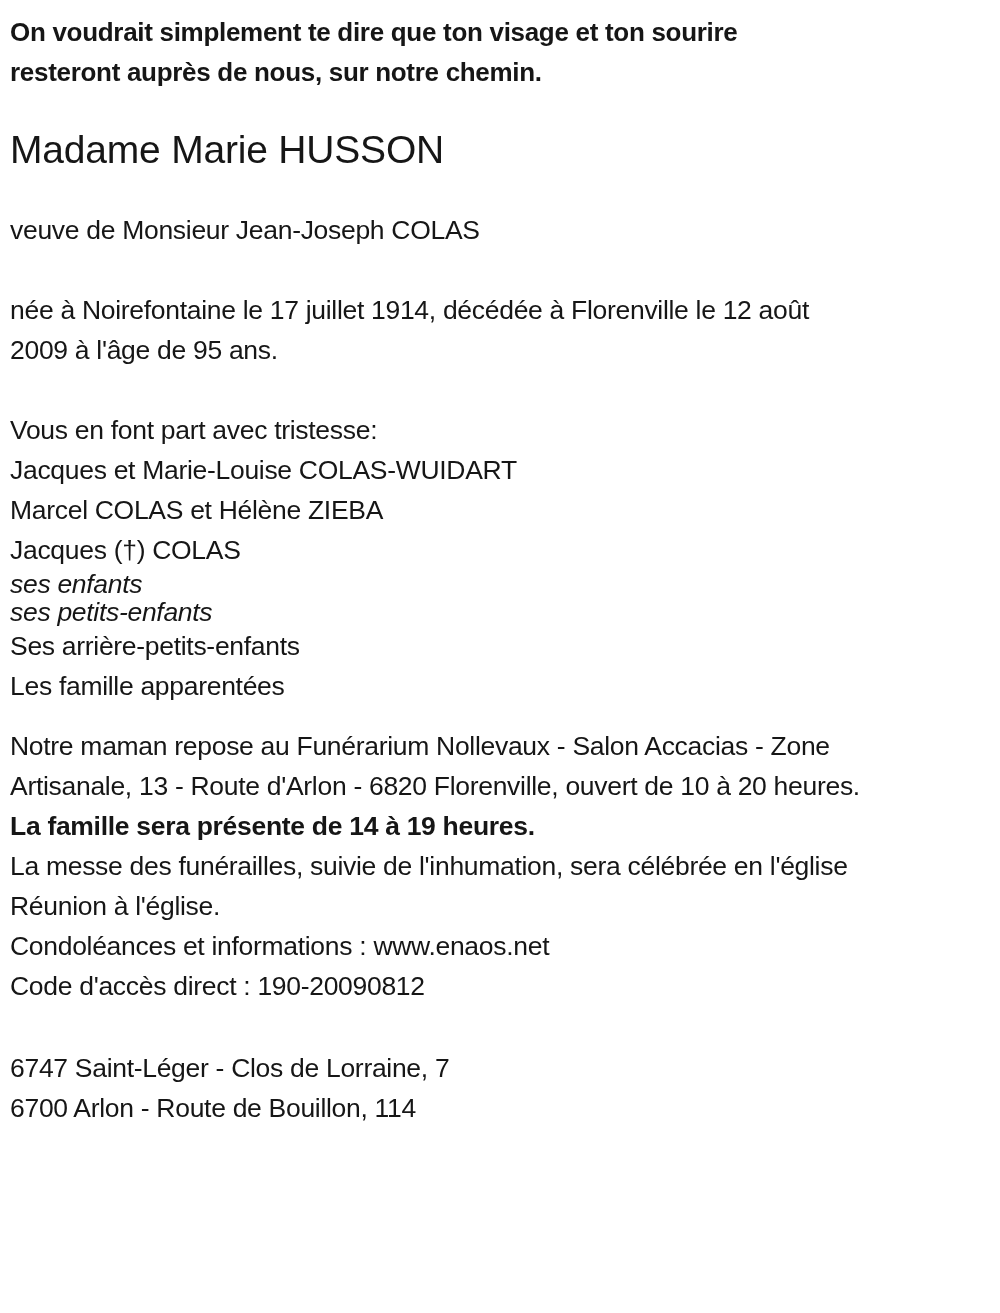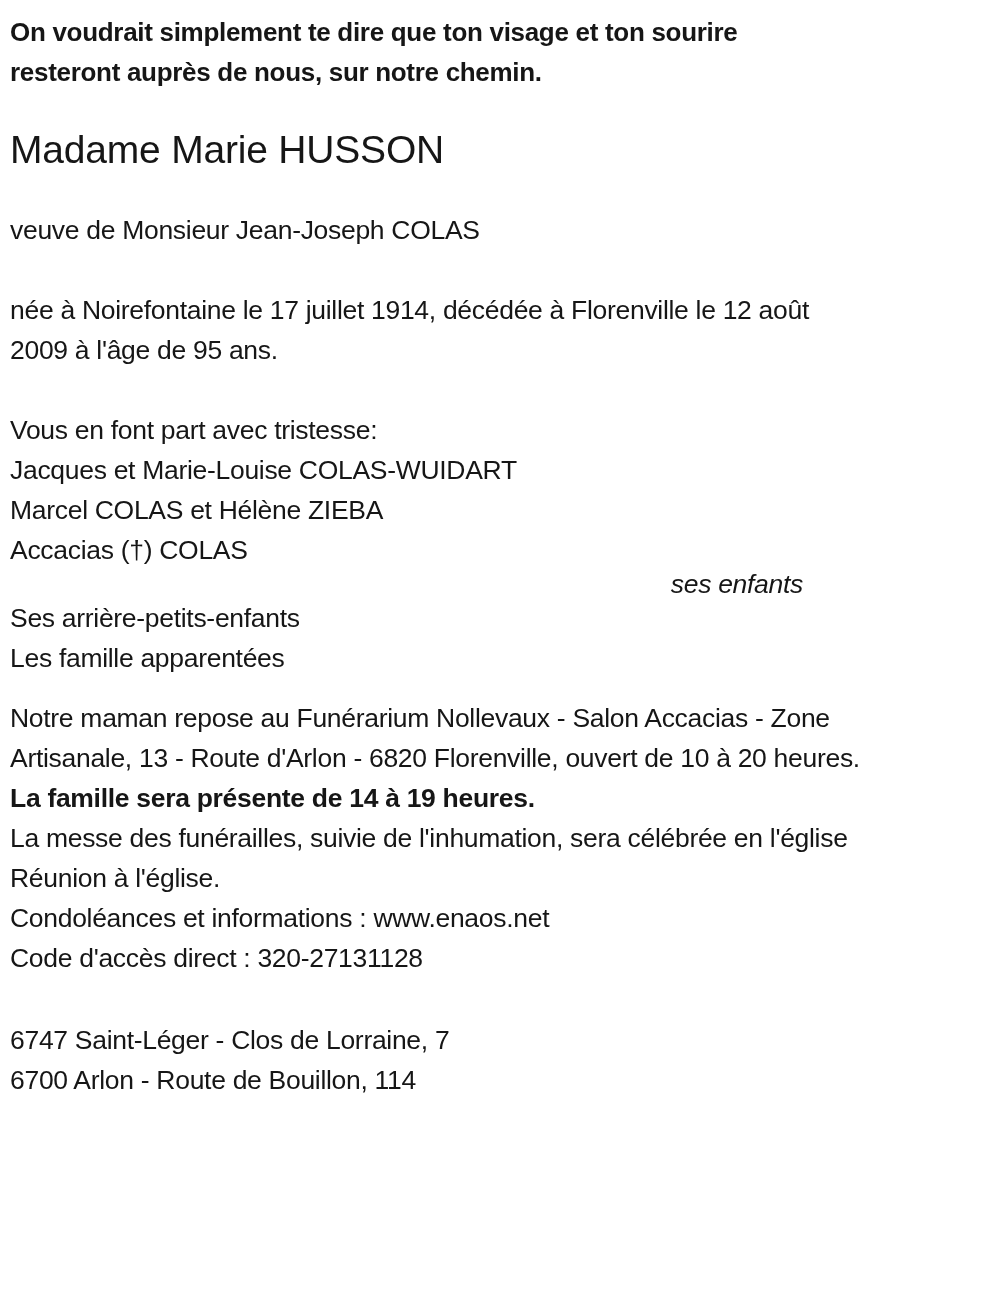--- a/index.html
+++ b/index.html
@@ -44,21 +44,20 @@
   .relation {
     margin-top: 38px;
   }
   .life-dates {
     margin-top: 40px;
   }
   .family {
     margin-top: 40px;
   }
   .label-right {
-    text-align: right;
     font-style: italic;
     line-height: 28px;
     white-space: nowrap;
   }
   .ceremony {
     margin-top: 20px;
   }
   .addresses {
     margin-top: 42px;
   }
@@ -80,37 +79,38 @@
   <div class="life-dates">
       <div class="line">née à Noirefontaine le 17 juillet 1914, décédée à Florenville le 12 août</div>
       <div class="line">2009 à l'âge de 95 ans.</div>
     </div>
 
   <div class="family">
     <div class="line">Vous en font part avec tristesse:</div>
     <div>
         <div class="line">Jacques et Marie-Louise COLAS-WUIDART</div>
         <div class="line">Marcel COLAS et Hélène ZIEBA</div>
-        <div class="line">Accacias (†) COLAS</div>
+        <div class="line">Jacques (†) COLAS</div>
       </div>
     <div class="label-right">ses enfants</div>
+    <div class="label-right">ses petits-enfants</div>
     <div>
         <div class="line">Ses arrière-petits-enfants</div>
         <div class="line">Les famille apparentées</div>
       </div>
   </div>
 
   <div class="ceremony">
       <div class="line"><span>Notre maman repose au Funérarium Nollevaux - Salon Accacias - Zone</span></div>
       <div class="line"><span>Artisanale, 13 - Route d'Arlon - 6820 Florenville, ouvert de 10 à 20 heures.</span></div>
       <div class="line"><span class="b">La famille sera présente de 14 à 19 heures.</span></div>
       <div class="line"><span>La messe des funérailles, suivie de l'inhumation, sera célébrée en l'église</span></div>
       <div class="line"><span>Réunion à l'église.</span></div>
       <div class="line"><span>Condoléances et informations : www.enaos.net</span></div>
-      <div class="line"><span>Code d'accès direct : 320-27131128</span></div>
+      <div class="line"><span>Code d'accès direct : 190-20090812</span></div>
     </div>
 
   <div class="addresses">
       <div class="line">6747 Saint-Léger - Clos de Lorraine, 7</div>
       <div class="line">6700 Arlon - Route de Bouillon, 114</div>
     </div>
 
 </div>
 
 </body></html>

